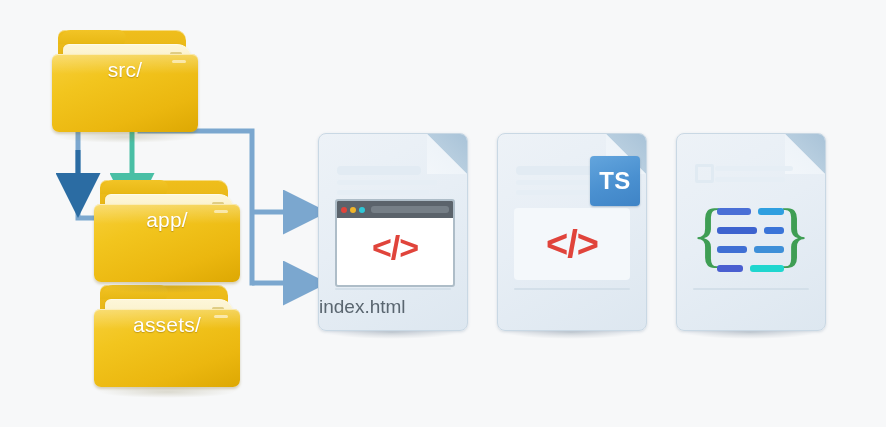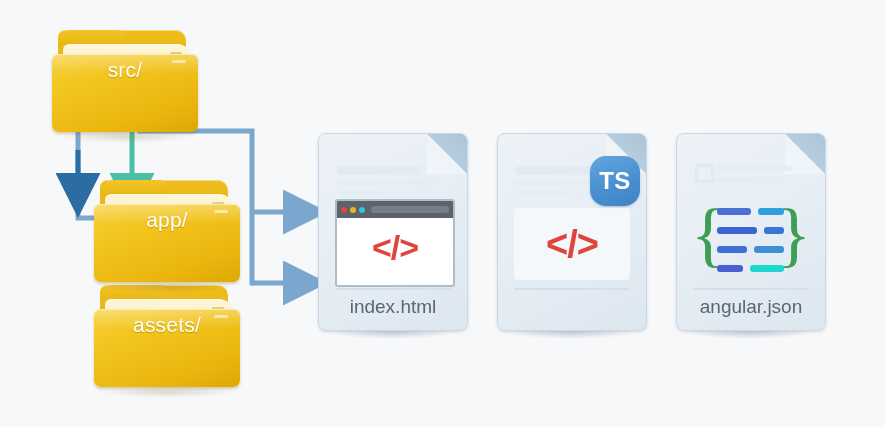--- a/index.html
+++ b/index.html
@@ -84,21 +84,21 @@
   .card .fold2{
     position:absolute;right:0;top:0;width:40px;height:40px;
     background:linear-gradient(45deg,#f2f6fa 0%,#eaf1f7 100%);
     clip-path:polygon(0 0,0 100%,100% 100%);
   }
   .card .ruleA{position:absolute;left:18px;top:32px;width:84px;height:9px;border-radius:4px;background:#e2ebf3;}
   .card .ruleB{position:absolute;left:18px;top:46px;width:100px;height:5px;border-radius:3px;background:#e6eef5;}
   .card .ruleC{position:absolute;left:18px;top:56px;width:92px;height:5px;border-radius:3px;background:#e6eef5;}
   .card .divider{position:absolute;left:16px;right:16px;top:154px;height:2px;background:#d3dfe9;border-radius:1px;}
   .card .fname{
-    position:absolute;left:0;right:0;top:162px;text-align:center;
+    position:absolute;left:0;right:0;top:162px;
     font-size:19px;color:#5a6670;
     font-family:"Liberation Sans", sans-serif;white-space:nowrap;
   }
 
   
   .browser{
     position:absolute;left:16px;top:65px;width:116px;height:84px;
     background:#fff;border:2px solid #aebdc8;border-radius:3px;overflow:hidden;
   }
   .browser .bar{
@@ -113,21 +113,21 @@
     font-family:"Liberation Sans", sans-serif;letter-spacing:-1px;
   }
   .browser .codeglyph{top:55%;font-size:34px;}
 
   
   .tspanel{
     position:absolute;left:16px;top:74px;width:116px;height:72px;
     background:#f4f8fb;border-radius:4px;
   }
   .tsbadge{
-    position:absolute;right:6px;top:22px;width:50px;height:50px;border-radius:16px;
+    position:absolute;right:6px;top:22px;width:50px;height:50px;border-radius:4px;
     background:linear-gradient(160deg,#63a5dd 0%,#4a90d0 55%,#3f84c6 100%);
     color:#fff;font-size:24px;font-weight:bold;letter-spacing:.5px;
     display:flex;align-items:center;justify-content:center;
     font-family:"Liberation Sans", sans-serif;
     box-shadow:0 1px 2px rgba(40,80,120,.3);
   }
 
   
   .jsonwrap{position:absolute;left:12px;top:62px;width:124px;height:88px;}
   .brace{
@@ -276,17 +276,16 @@
             <span class="jbar" style="width:30px;background:#3e8fd8"></span>
           </div>
           <div class="jrow">
             <span class="jbar" style="width:26px;background:#4a5fd0"></span>
             <span class="jbar" style="width:34px;background:#1fd6cf"></span>
           </div>
         </div>
       </div>
 
       <div class="divider"></div>
-      <div class="fname">angular.json</div>
     </div>
   </div>
 
 </div>
 
 </body></html>

